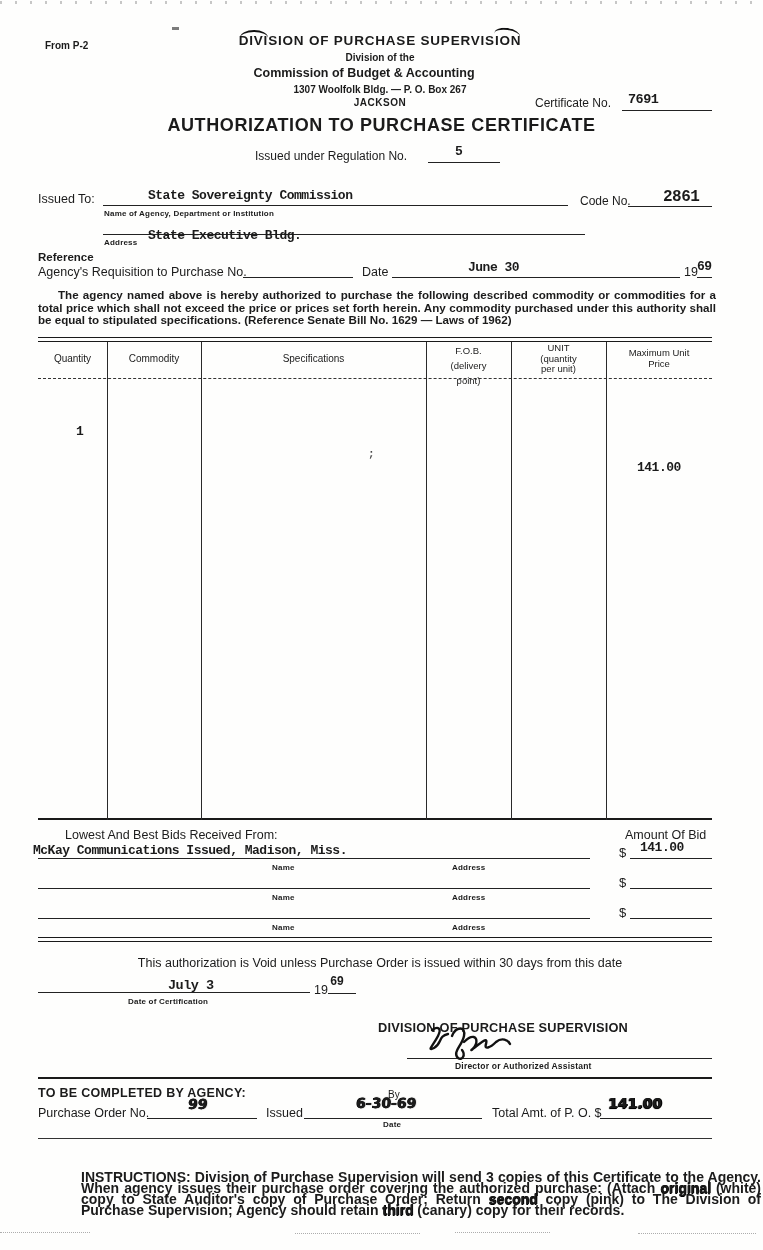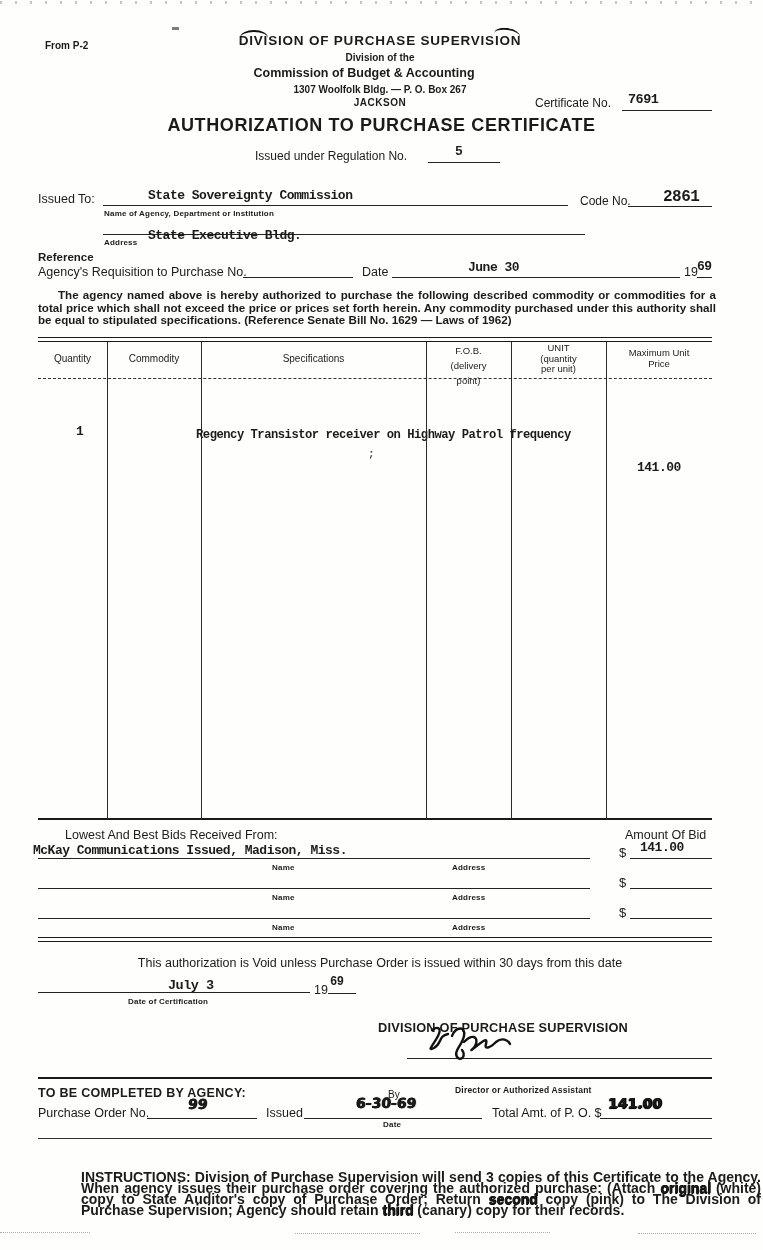--- a/index.html
+++ b/index.html
@@ -99,21 +99,20 @@
   <div class="abs printed center pre" style="left:426px;top:343px;width:85px;font-size:9.5px;line-height:15px;">F.O.B.
 (delivery
 point)</div>
   <div class="abs printed center pre" style="left:511px;top:343px;width:95px;font-size:9.5px;line-height:10.5px;">UNIT
 (quantity
 per unit)</div>
   <div class="abs printed center pre" style="left:606px;top:348px;width:106px;font-size:9.5px;line-height:10.5px;">Maximum Unit
 Price</div>
 
   <div class="abs typed" style="left:76px;top:424px;font-size:13px;">1</div>
-  <div class="abs typed" style="left:196px;top:428px;font-size:12.2px;">Regency Transistor receiver on Highway Patrol frequency</div>
   <div class="abs typed" style="left:368px;top:448px;font-size:11px;opacity:.8;">;</div>
   <div class="abs typed" style="left:637px;top:460px;font-size:13px;">141.00</div>
 
   <div class="abs printed" style="left:65px;top:828px;font-size:12.5px;">Lowest And Best Bids Received From:</div>
   <div class="abs printed" style="left:625px;top:828px;font-size:12.5px;">Amount Of Bid</div>
 
   <div class="abs typed" style="left:33px;top:843px;font-size:13px;">McKay Communications Issued, Madison, Miss.</div>
   <div class="abs ul" style="left:38px;top:842px;width:552px;height:16px;"></div>
   <div class="abs printed sublabel" style="left:272px;top:863px;">Name</div>
   <div class="abs printed sublabel" style="left:452px;top:863px;">Address</div>
@@ -145,21 +144,21 @@
   <div class="abs printed sublabel" style="left:128px;top:997px;">Date of Certification</div>
 
   <div class="abs printed b" style="left:378px;top:1020px;font-size:12.8px;font-weight:600;letter-spacing:0.2px;">DIVISION OF PURCHASE SUPERVISION</div>
   <div class="abs printed" style="left:388px;top:1089px;font-size:10px;">By</div>
   <div class="abs ul" style="left:407px;top:1042px;width:305px;height:16px;"></div>
   <svg class="abs" viewBox="0 0 120 40" style="left:418px;top:1022px;width:120px;height:40px;" fill="none" stroke="#111" stroke-width="2.4" stroke-linecap="round">
     <path d="M14,8 C20,4 24,6 20,14 C16,22 8,30 16,26 C24,22 20,14 30,12"></path>
     <path d="M34,14 C38,4 48,4 46,14 C44,24 34,30 40,36 C44,39 48,33 44,28"></path>
     <path d="M46,20 C54,12 60,14 58,22 C56,28 50,30 56,26 C64,20 70,14 68,22 C66,28 72,26 78,20 C84,15 90,18 92,22"></path>
   </svg>
-  <div class="abs printed sublabel" style="left:455px;top:1061px;font-size:8.5px;margin-top:24px;">Director or Authorized Assistant</div>
+  <div class="abs printed sublabel" style="left:455px;top:1061px;font-size:8.5px;">Director or Authorized Assistant</div>
 
   <div class="abs heavy" style="left:38px;top:1077px;width:674px;"></div>
 
   <div class="abs printed b" style="left:38px;top:1086px;font-size:12.5px;letter-spacing:0.3px;">TO BE COMPLETED BY AGENCY:</div>
   <div class="abs printed" style="left:38px;top:1106px;font-size:12.5px;">Purchase Order No.</div>
   <div class="abs ul" style="left:147px;top:1103px;width:110px;height:15px;"></div>
   <div class="abs hand" style="left:188px;top:1096px;font-size:14px;transform:skewX(-6deg);">99</div>
   <div class="abs printed" style="left:266px;top:1106px;font-size:12.5px;">Issued</div>
   <div class="abs ul" style="left:304px;top:1103px;width:178px;height:15px;"></div>
   <div class="abs hand" style="left:356px;top:1095px;font-size:14px;transform:skewX(-4deg);">6-30-69</div>

